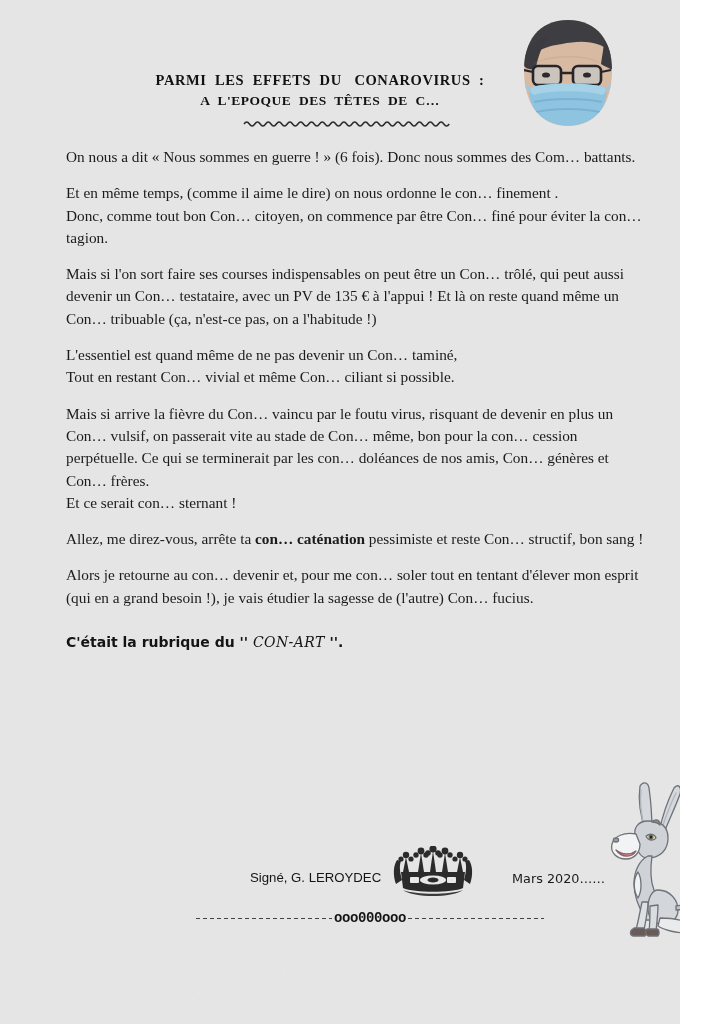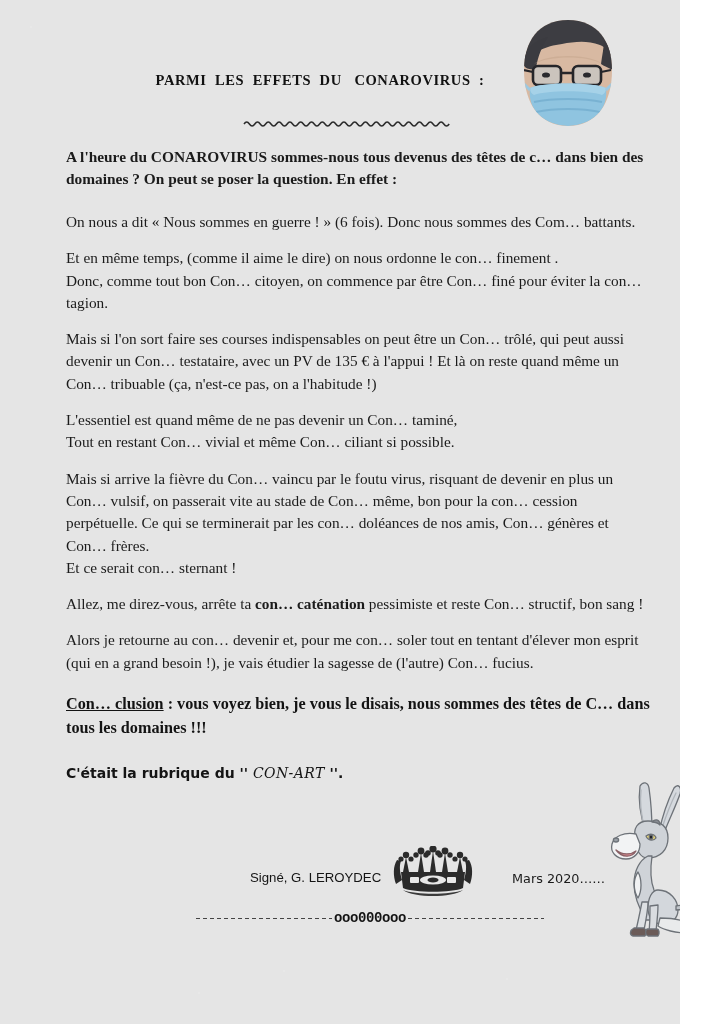--- a/index.html
+++ b/index.html
@@ -233,45 +233,44 @@
         <path d="M18 78 L10 70" stroke="#9cc9e2" stroke-width="3" fill="none"></path>
         <path d="M94 78 L102 70" stroke="#9cc9e2" stroke-width="3" fill="none"></path>
 
         <path d="M36 112 C44 118 68 118 78 112 L80 122 L34 122 Z" fill="#4a4a50"></path>
       </g>
     </svg>
   </div>
 
   <div id="title-block">
     <div class="title-line1">PARMI  LES  EFFETS  DU   CONAROVIRUS  :</div>
+    <div class="title-line2">A  L'EPOQUE  DES  TÊTES  DE  C…</div>
   </div>
   <div id="title-squiggle">
     <svg width="216" height="10" viewBox="0 0 216 10" xmlns="http://www.w3.org/2000/svg">
       <path d="M1 6 q2.7 -4 5.4 0 q2.7 4 5.4 0 q2.7 -4 5.4 0 q2.7 4 5.4 0 q2.7 -4 5.4 0 q2.7 4 5.4 0 q2.7 -4 5.4 0 q2.7 4 5.4 0 q2.7 -4 5.4 0 q2.7 4 5.4 0 q2.7 -4 5.4 0 q2.7 4 5.4 0 q2.7 -4 5.4 0 q2.7 4 5.4 0 q2.7 -4 5.4 0 q2.7 4 5.4 0 q2.7 -4 5.4 0 q2.7 4 5.4 0 q2.7 -4 5.4 0 q2.7 4 5.4 0 q2.7 -4 5.4 0 q2.7 4 5.4 0 q2.7 -4 5.4 0 q2.7 4 5.4 0 q2.7 -4 5.4 0 q2.7 4 5.4 0 q2.7 -4 5.4 0 q2.7 4 5.4 0 q2.7 -4 5.4 0 q2.7 4 5.4 0 q2.7 -4 5.4 0 q2.7 4 5.4 0 q2.7 -4 5.4 0 q2.7 4 5.4 0 q2.7 -4 5.4 0 q2.7 4 5.4 0 q2.7 -4 5.4 0 q2.7 4 5.4 0" stroke="#2b2b2b" stroke-width="1.5" fill="none"></path>
     </svg>
   </div>
 
   <div id="body-text">
 
-    <p class="para intro">A l'heure du CONAROVIRUS sommes-nous tous devenus des têtes de c… dans bien des domaines ? On peut se poser la question.  En effet :</p>
 
     <p class="para">On nous a dit « Nous sommes en guerre ! » (6 fois). Donc nous sommes des Com… battants.</p>
     <p class="para" style="white-space:pre-line">Et en même temps, (comme il aime le dire) on nous ordonne le con… finement .
 Donc, comme tout bon Con… citoyen, on commence par être Con… finé pour éviter la con…tagion.</p>
     <p class="para">Mais si l'on sort faire ses courses indispensables on peut être un Con… trôlé, qui peut aussi devenir un Con… testataire, avec un PV de 135 € à l'appui ! Et là on reste quand même un Con… tribuable (ça, n'est-ce pas, on a l'habitude !)</p>
     <p class="para" style="white-space:pre-line">L'essentiel est quand même de ne pas devenir un Con… taminé,
 Tout en restant  Con… vivial et même Con… ciliant si possible.</p>
     <p class="para" style="white-space:pre-line">Mais si arrive la fièvre du Con… vaincu par le foutu virus, risquant de devenir en plus un Con… vulsif, on passerait vite au stade de Con… même, bon pour la con… cession perpétuelle. Ce qui se terminerait par les con… doléances de nos amis, Con… génères et Con… frères.
 Et ce serait con… sternant !</p>
 
     <p class="para"><span>Allez, me direz-vous, arrête ta </span><b>con… caténation</b><span>  pessimiste et reste Con… structif,  bon sang !</span></p>
 
     <p class="para">Alors je retourne au con… devenir et, pour me con… soler tout en tentant d'élever mon esprit (qui en a grand besoin !), je vais étudier la sagesse de (l'autre) Con… fucius.</p>
 
-    <p class="concl"><u>Con… clusion</u><span> : vous voyez bien, je vous le disais, nous sommes des têtes de C… dans tous les domaines !!!</span></p>
 
     <p class="rubrique"><span>C'était la rubrique du  '' </span><span class="conart">CON-ART</span><span> ''.</span></p>
   </div>
 
   <div id="signature-row">
     <div id="signed-name">Signé, G. LEROYDEC</div>
 
     <div id="crown">
       <svg width="86" height="56" viewBox="0 0 86 56" xmlns="http://www.w3.org/2000/svg">
         <g fill="#2b2b2b">

